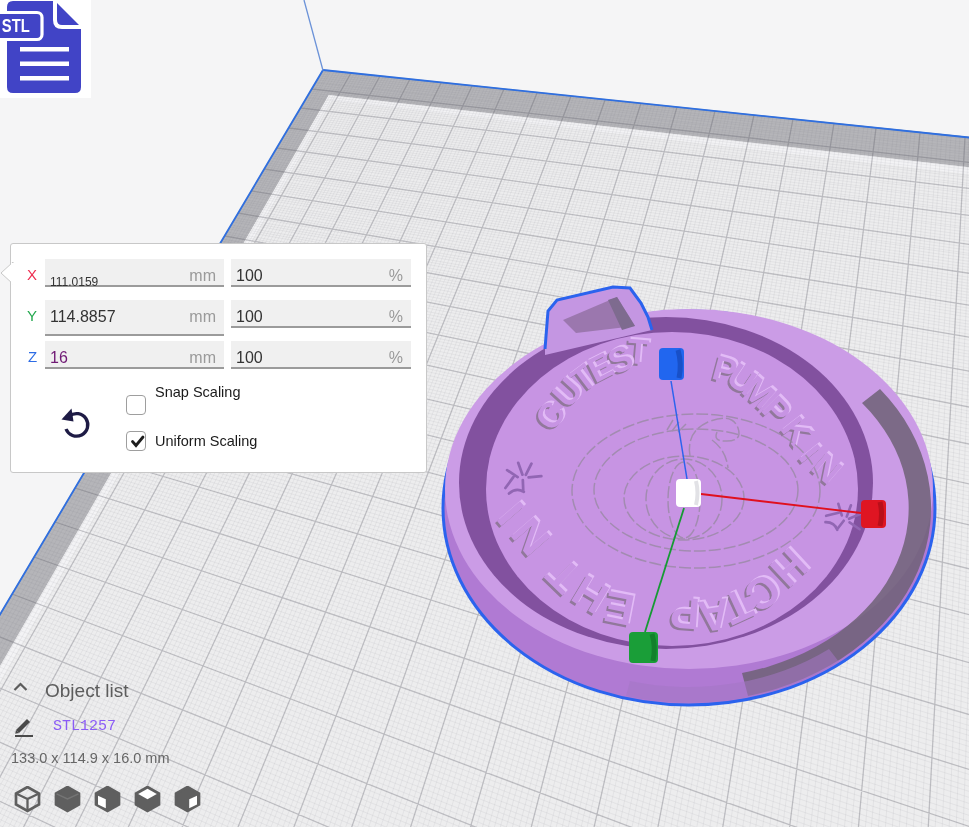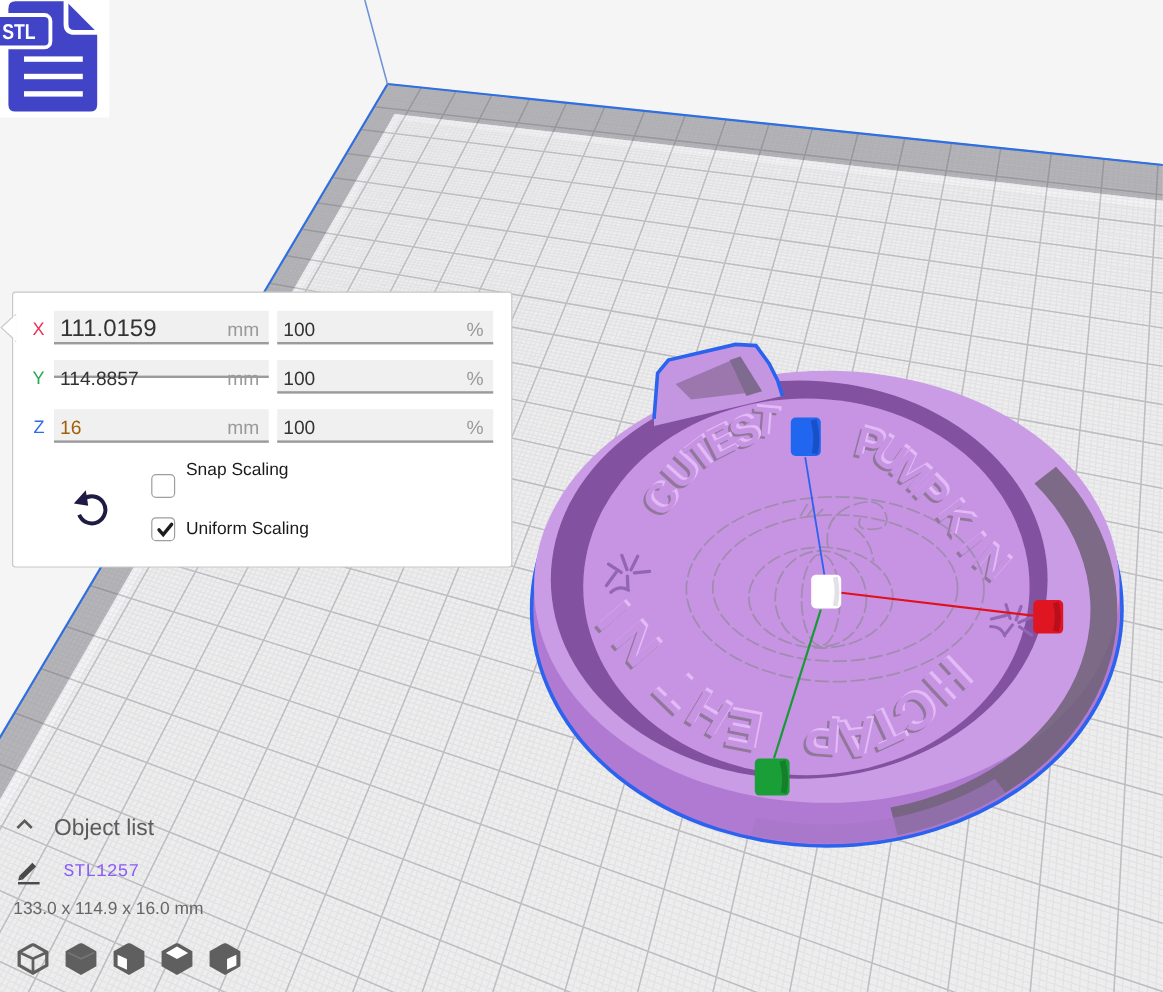--- a/index.html
+++ b/index.html
@@ -155,37 +155,37 @@
 <svg width="14" height="24" viewBox="0 0 14 24" style="position:absolute;left:0px;top:262px">
       <polygon points="13,0 1,11 13,22" fill="#ffffff" stroke="#c8c8c8" stroke-width="1"></polygon>
       <rect x="11" y="1" width="3" height="21" fill="#ffffff"></rect>
     </svg>
 <div style="position:absolute;left:0;top:0;font-family:'Liberation Sans',sans-serif">
   <div style="position:absolute;left:27px;top:266px;font-size:15px;color:#ee2e50">X</div>
   <div style="position:absolute;left:27px;top:307px;font-size:15px;color:#23a84e">Y</div>
   <div style="position:absolute;left:28px;top:348px;font-size:15px;color:#2d6ce5">Z</div>
 </div>
 <div style="position:absolute;left:45px;top:259px;width:179px;height:28px;background:#f0f0f0;border-bottom:2px solid #9b9b9b;font-family:'Liberation Sans',sans-serif">
-  <span style="position:absolute;left:5px;top:4px;font-size:20px;color:#333333">111.0159</span>
+  <span style="position:absolute;left:5px;top:16px;font-size:12px;color:#333333">111.0159</span>
   <span style="position:absolute;right:8px;top:8px;font-size:16px;color:#9a9a9a">mm</span>
     </div>
 <div style="position:absolute;left:231px;top:259px;width:180px;height:28px;background:#f0f0f0;border-bottom:2px solid #9b9b9b;font-family:'Liberation Sans',sans-serif">
   <span style="position:absolute;left:5px;top:8px;font-size:16px;color:#333333">100</span>
   <span style="position:absolute;right:8px;top:8px;font-size:16px;color:#9a9a9a">%</span>
     </div>
-<div style="position:absolute;left:45px;top:300px;width:179px;height:15px;background:#f0f0f0;border-bottom:2px solid #9b9b9b;font-family:'Liberation Sans',sans-serif">
+<div style="position:absolute;left:45px;top:300px;width:179px;height:36px;background:#f0f0f0;border-bottom:2px solid #9b9b9b;font-family:'Liberation Sans',sans-serif">
   <span style="position:absolute;left:5px;top:8px;font-size:16px;color:#333333">114.8857</span>
   <span style="position:absolute;right:8px;top:8px;font-size:16px;color:#9a9a9a">mm</span>
     </div>
 <div style="position:absolute;left:231px;top:300px;width:180px;height:28px;background:#f0f0f0;border-bottom:2px solid #9b9b9b;font-family:'Liberation Sans',sans-serif">
   <span style="position:absolute;left:5px;top:8px;font-size:16px;color:#333333">100</span>
   <span style="position:absolute;right:8px;top:8px;font-size:16px;color:#9a9a9a">%</span>
     </div>
 <div style="position:absolute;left:45px;top:341px;width:179px;height:28px;background:#f0f0f0;border-bottom:2px solid #9b9b9b;font-family:'Liberation Sans',sans-serif">
-  <span style="position:absolute;left:5px;top:8px;font-size:16px;color:#a16207">16</span>
+  <span style="position:absolute;left:5px;top:8px;font-size:16px;color:#701a75">16</span>
   <span style="position:absolute;right:8px;top:8px;font-size:16px;color:#9a9a9a">mm</span>
     </div>
 <div style="position:absolute;left:231px;top:341px;width:180px;height:28px;background:#f0f0f0;border-bottom:2px solid #9b9b9b;font-family:'Liberation Sans',sans-serif">
   <span style="position:absolute;left:5px;top:8px;font-size:16px;color:#333333">100</span>
   <span style="position:absolute;right:8px;top:8px;font-size:16px;color:#9a9a9a">%</span>
     </div>
 
 <div style="position:absolute;left:126px;top:395px;width:20px;height:20px;background:#fff;border:1.5px solid #9e9e9e;border-radius:4px"></div>
 <div style="position:absolute;left:155px;top:384px;font-family:'Liberation Sans',sans-serif;font-size:14.5px;color:#1a1a1a">Snap Scaling</div>
 <div style="position:absolute;left:126px;top:431px;width:20px;height:20px;background:#fff;border:1.5px solid #9e9e9e;border-radius:4px"></div>

